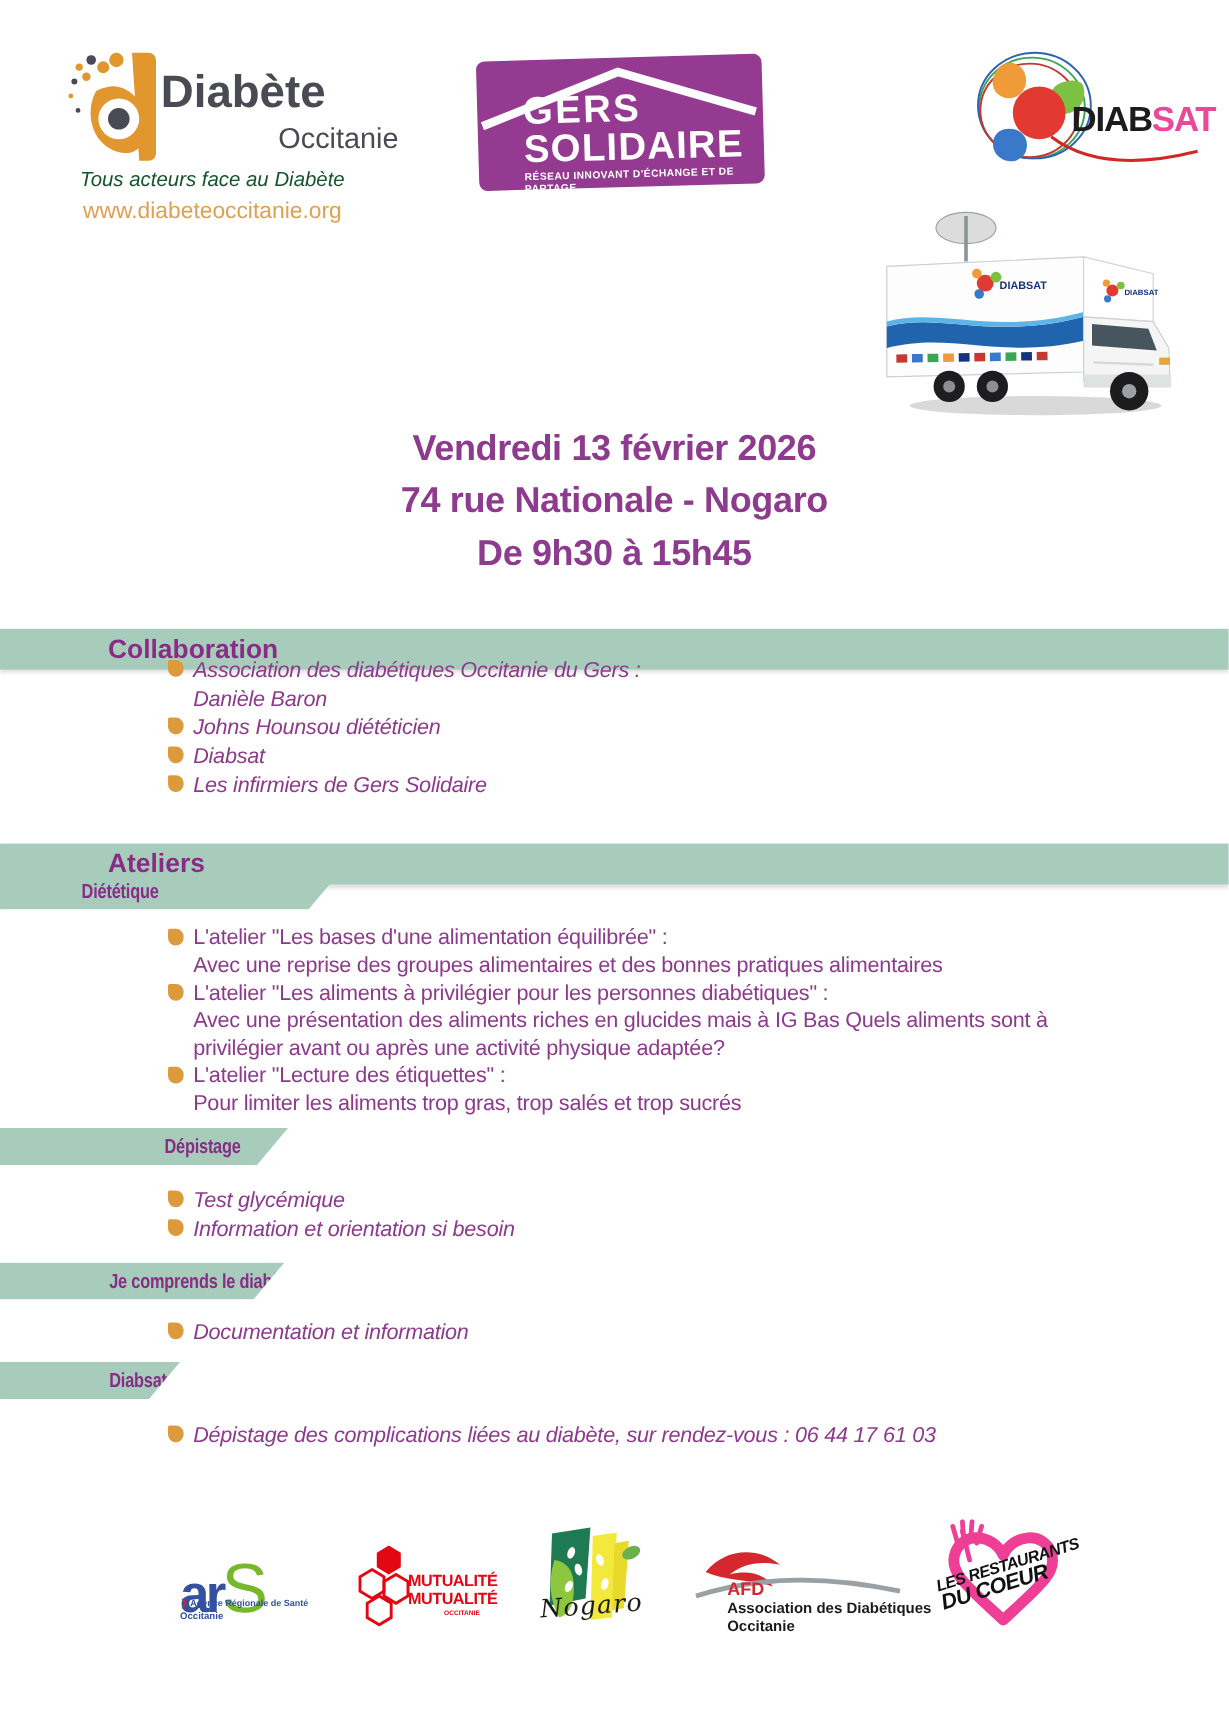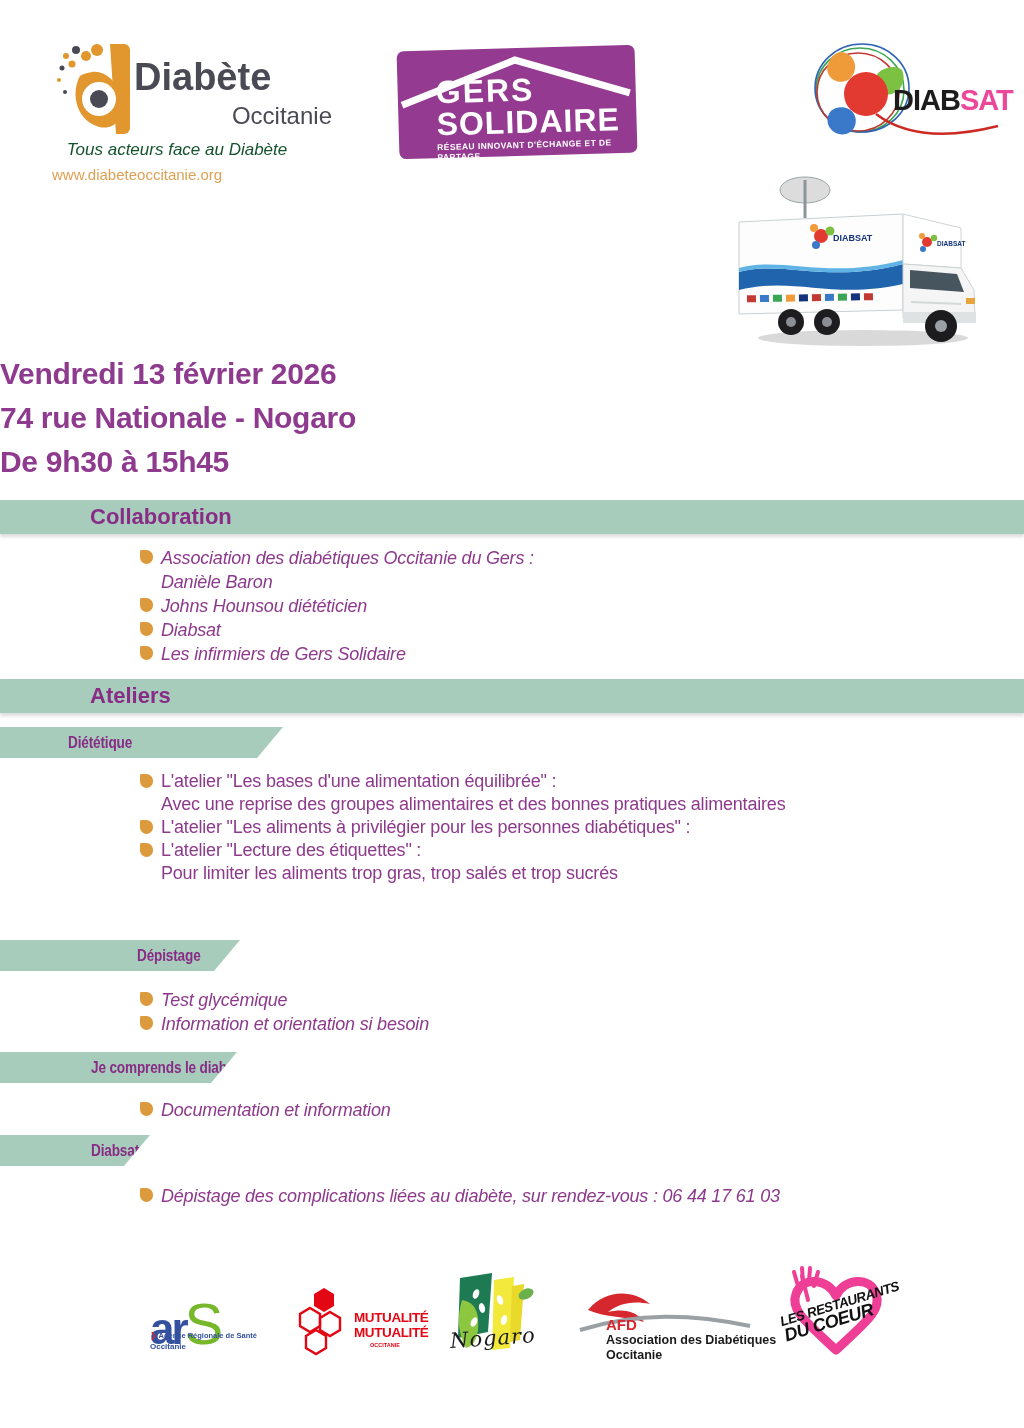--- a/index.html
+++ b/index.html
@@ -4,21 +4,21 @@
 <style>
   html,body{margin:0;padding:0;background:#ffffff;}
   .page{position:relative;width:1024px;height:1428px;background:#fff;overflow:hidden;
         font-family:"Liberation Sans","DejaVu Sans",sans-serif;}
 
   
   .logo-dio{position:absolute;left:52px;top:42px;width:274px;height:148px;}
   .dio-name{position:absolute;left:82px;top:14px;font-size:38px;font-weight:bold;color:#4a4a54;letter-spacing:0;}
   .dio-region{position:absolute;left:110px;top:60px;width:170px;text-align:right;font-size:24px;color:#4a4a54;}
   .dio-tagline{position:absolute;left:0;top:98px;width:250px;text-align:center;font-style:italic;font-size:17px;color:#14532d;}
-  .dio-url{position:absolute;left:0;top:124px;width:250px;font-size:15px;color:#dfa053;}
+  .dio-url{position:absolute;left:0;top:124px;width:250px;text-align:center;font-size:19px;color:#dfa053;}
 
   .logo-gers{position:absolute;left:398px;top:48px;width:238px;height:108px;background:#943a90;
              border-radius:7px;transform:rotate(-1.6deg);}
   .gers-l1{position:absolute;left:38px;top:24px;color:#fff;font-size:32px;font-weight:bold;letter-spacing:2px;}
   .gers-l2{position:absolute;left:38px;top:56px;color:#fff;font-size:32px;font-weight:bold;letter-spacing:1px;}
   .gers-sub{position:absolute;left:38px;top:92px;color:#fff;font-size:8.5px;font-weight:bold;letter-spacing:.4px;}
   .gers-roof{position:absolute;left:0;top:0;width:238px;height:108px;}
 
   .logo-diabsat{position:absolute;left:798px;top:38px;width:205px;height:102px;}
   .diabsat-text{position:absolute;left:95px;top:46px;font-size:29px;font-weight:900;letter-spacing:-1px;}
@@ -27,27 +27,27 @@
   
   .banner{position:absolute;left:0;top:231px;width:962px;height:94px;background:#8cbaa8;
           border-top:3px solid #5f6e66;box-sizing:border-box;
           clip-path:polygon(0 0,100% 0,calc(100% - 112px) 100%,0 100%);
           display:flex;align-items:center;padding-left:88px;z-index:1;
           filter:drop-shadow(6px 8px 4px rgba(125,125,125,.55));}
   .banner-title{color:#ffffff;font-size:36px;font-weight:bold;letter-spacing:-.5px;padding-top:4px;}
   .truck{position:absolute;left:733px;top:170px;width:247px;height:182px;z-index:2;}
 
   
-  .event{position:absolute;left:0;top:352px;width:1024px;color:#8e3a8e;
+  .event{position:absolute;left:0;top:352px;width:1024px;text-align:center;color:#8e3a8e;
          font-size:30px;font-weight:bold;line-height:44px;letter-spacing:-.3px;}
 
   
   .bar{position:absolute;left:0;width:1024px;height:34px;background:#a7ccbc;
        box-shadow:0 3px 3px rgba(160,160,160,.35);
-       font-size:22px;font-weight:bold;color:#882c86;line-height:34px;padding-left:90px;box-sizing:border-box;}
+       font-size:22px;font-weight:bold;color:#882c86;line-height:34px;padding-left:90px;box-sizing:border-box;margin-top:24px;}
   .subbar{position:absolute;left:0;height:31px;background:#a7ccbc;
           clip-path:polygon(0 0,100% 0,calc(100% - 26px) 100%,0 100%);
           filter:drop-shadow(2px 3px 2px rgba(160,160,160,.4));
           font-size:17px;font-weight:bold;color:#882c86;line-height:31px;box-sizing:border-box;}
   .cond{display:inline-block;transform:scaleX(.8);transform-origin:0 50%;letter-spacing:-.2px;white-space:nowrap;}
 
   
   .list{position:absolute;left:140px;color:#8d3a8c;font-size:18px;letter-spacing:-.2px;}
   .li{display:flex;align-items:flex-start;}
   .bullet{flex:none;width:13px;height:14px;background:#dd9a3d;border-radius:2px 9px 9px 9px;
@@ -57,21 +57,21 @@
 
   
   .logo-ars{position:absolute;left:150px;top:1290px;width:115px;height:64px;}
   .ars-ar{font-size:44px;font-weight:bold;color:#33519e;letter-spacing:-3px;}
   .ars-s{font-size:58px;color:#76b82a;font-weight:400;margin-left:-1px;}
   .ars-line{position:absolute;left:0;top:41px;font-size:7.5px;font-weight:bold;color:#33519e;white-space:nowrap;}
   .ars-mark{color:#d6272e;font-size:8px;}
   .ars-line2{position:absolute;left:0;top:52px;font-size:8px;font-weight:bold;color:#33519e;}
 
   .logo-mut{position:absolute;left:298px;top:1286px;width:105px;height:74px;}
-  .mut-text{position:absolute;left:42px;top:24px;color:#e30613;font-size:13.5px;font-weight:900;line-height:15px;letter-spacing:-.4px;margin-left:14px;}
+  .mut-text{position:absolute;left:42px;top:24px;color:#e30613;font-size:13.5px;font-weight:900;line-height:15px;letter-spacing:-.4px;}
   .mut-sub{position:absolute;left:72px;top:56px;color:#e30613;font-size:5.5px;font-weight:bold;}
 
   .logo-nogaro{position:absolute;left:448px;top:1270px;width:90px;height:100px;}
   .nogaro-name{position:absolute;left:2px;top:56px;width:86px;font-family:"DejaVu Serif",serif;
                font-style:italic;font-size:21px;color:#1a1a1a;transform:rotate(-4deg);letter-spacing:1px;}
 
   .logo-afd{position:absolute;left:578px;top:1284px;width:190px;height:74px;}
   .afd-acronym{position:absolute;left:28px;top:32px;color:#d6272e;font-size:15px;font-weight:900;}
   .afd-l1{position:absolute;left:28px;top:49px;color:#1a1a1a;font-size:12.5px;font-weight:bold;white-space:nowrap;}
   .afd-l2{position:absolute;left:28px;top:64px;color:#1a1a1a;font-size:12.5px;font-weight:bold;}
@@ -219,20 +219,21 @@
       <span class="bullet"></span>
       <div class="li-body">
         <div>L'atelier "Les bases d'une alimentation équilibrée" :</div>
         <div>Avec une reprise des groupes alimentaires et des bonnes pratiques alimentaires</div>
       </div>
     </div>
     <div class="li">
       <span class="bullet"></span>
       <div class="li-body">
         <div>L'atelier "Les aliments à privilégier pour les personnes diabétiques" :</div>
+        <div>Avec une présentation des aliments riches en glucides mais à IG Bas Quels aliments sont à privilégier avant ou après une activité physique adaptée?</div>
       </div>
     </div>
     <div class="li">
       <span class="bullet"></span>
       <div class="li-body">
         <div>L'atelier "Lecture des étiquettes" :</div>
         <div>Pour limiter les aliments trop gras, trop salés et trop sucrés</div>
       </div>
     </div>
   </div>

